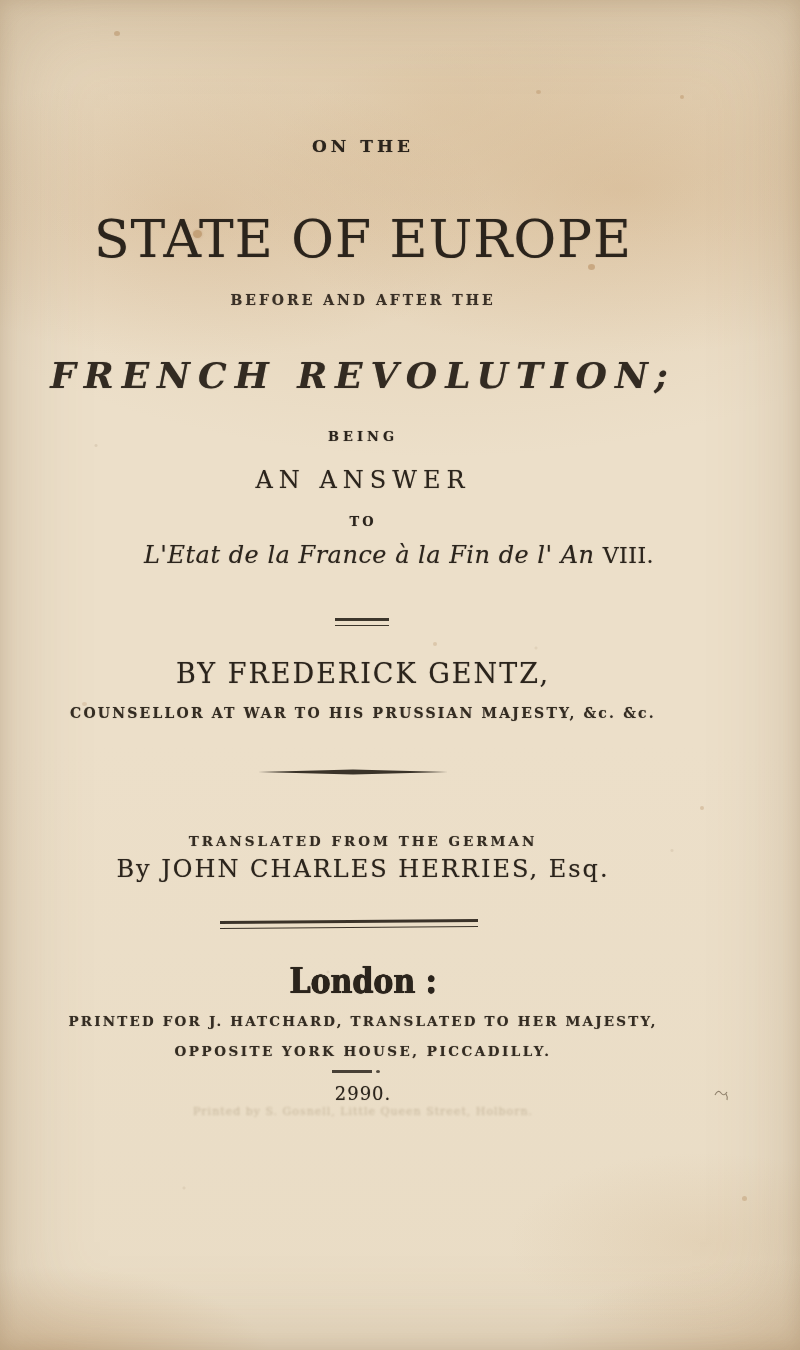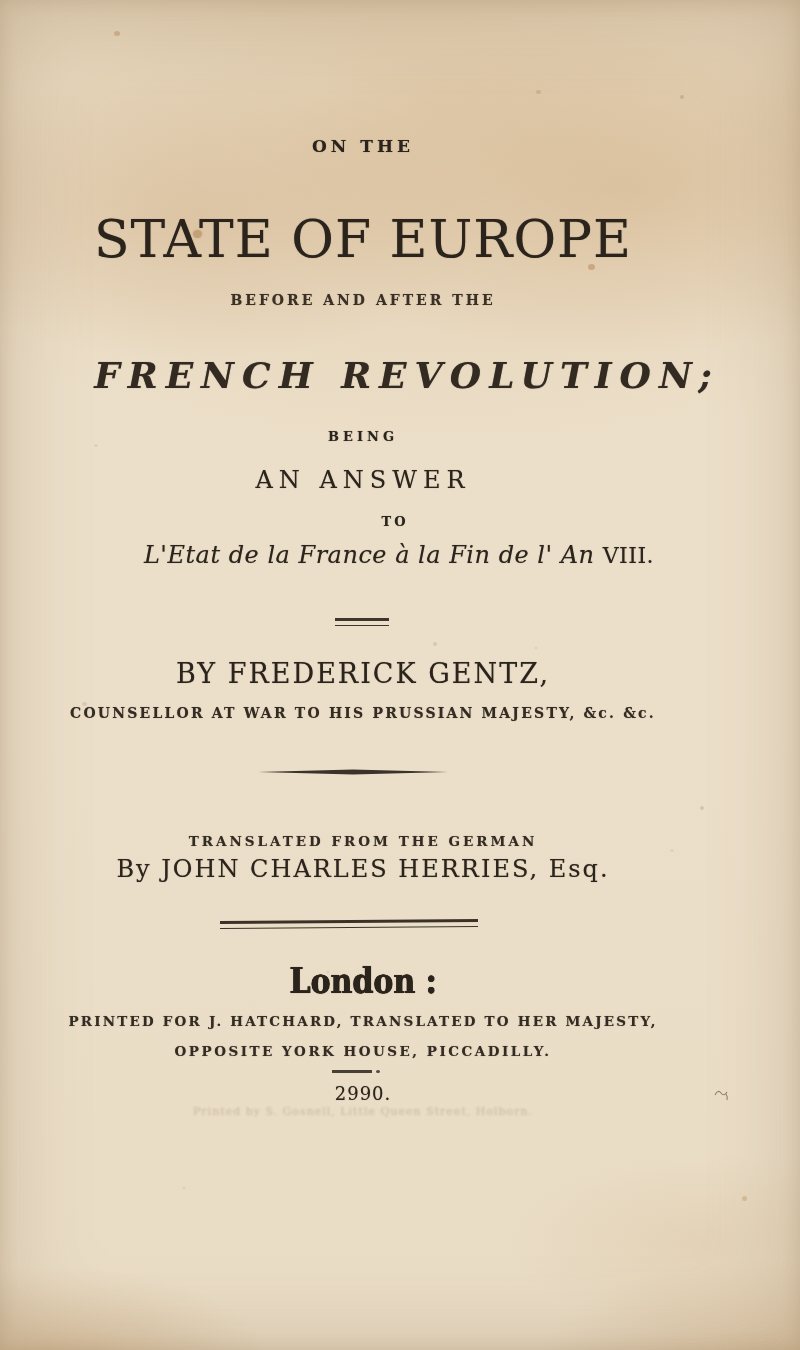--- a/index.html
+++ b/index.html
@@ -15,24 +15,24 @@
       linear-gradient(180deg, #e6d8c0 0%, #ecdfc9 18%, #ecdfc9 55%, #e9dcc5 100%);
     box-shadow: inset 0 0 90px rgba(128,96,58,0.28), inset 0 0 18px rgba(128,96,58,0.18);
     font-family:"DejaVu Serif","Liberation Serif",serif;
     color:var(--ink,#2b241c);
   }
   .line{position:absolute; left:0; width:726px; text-align:center; white-space:nowrap;
         text-shadow:0 0 1px rgba(43,36,28,0.45);}
   .halftitle {top:136px; font-size:17px; font-weight:bold; letter-spacing:4px;}
   .maintitle {top:200px; font-size:52px; letter-spacing:1px; transform:scaleY(1.02);margin-top:9px;}
   .connector {top:292px; font-size:14px; font-weight:bold; letter-spacing:3px; color:#3a3026;}
-  .subtitle  {top:354px; font-size:36px; font-style:italic; font-weight:bold; letter-spacing:8px; color:#332b22;margin-left:44px;}
+  .subtitle  {top:354px; font-size:36px; font-style:italic; font-weight:bold; letter-spacing:8px; color:#332b22;}
   .being     {top:429px; font-size:13px; font-weight:bold; letter-spacing:4px;}
   .answer    {top:466px; font-size:24px; letter-spacing:6px;}
-  .to        {top:514px; font-size:13px; font-weight:bold; letter-spacing:3px;padding-left:32px;}
+  .to        {top:514px; font-size:13px; font-weight:bold; letter-spacing:3px;}
   .letat     {top:541px; font-size:24px; font-style:italic; letter-spacing:0.5px;padding-left:36px;}
   .letat .roman{font-style:normal; font-size:22px;}
   .author    {top:658px; font-size:27px; letter-spacing:2px;}
   .authortitle{top:705px; font-size:14px; font-weight:bold; letter-spacing:2.2px; color:#342c22;}
   .translated{top:833px; font-size:13.5px; font-weight:bold; letter-spacing:3px; color:#342c22;}
   .translator{top:855px; font-size:24px; letter-spacing:2px;}
   .city      {top:963px; font-size:30px; font-weight:bold; letter-spacing:0px; transform:scaleY(1.18);
               text-shadow:0.6px 0 0 #2b241c, -0.3px 0 0 #2b241c, 0 0 1px rgba(43,36,28,.5);}
   .imprint1  {top:1013px; font-size:13.5px; font-weight:bold; letter-spacing:2.2px; color:#342c22;}
   .imprint2  {top:1043px; font-size:13.5px; font-weight:bold; letter-spacing:2.5px; color:#342c22;}

